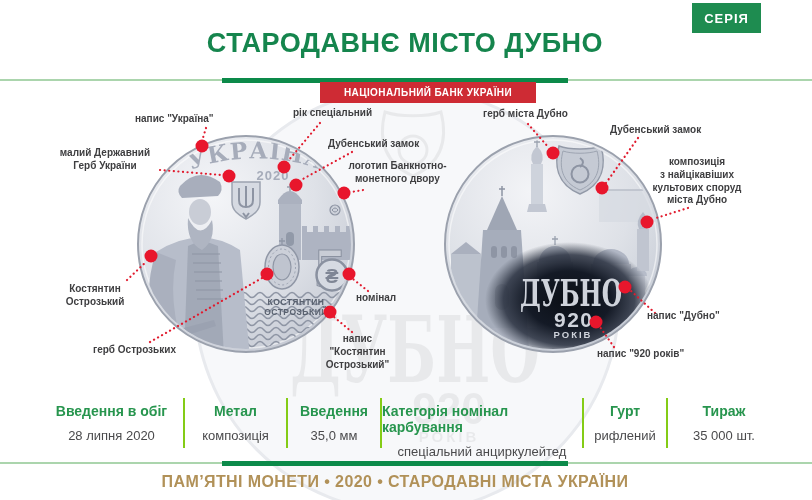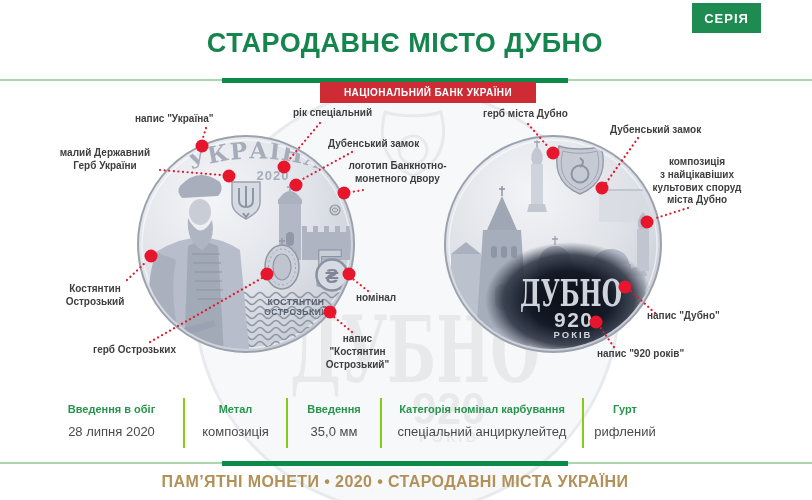--- a/index.html
+++ b/index.html
@@ -39,21 +39,21 @@
     line-height:1.28;white-space:pre-line;
   }
   .lbl.c{text-align:center;}
   
   .specs{
     position:absolute;left:40px;top:398px;width:740px;height:50px;z-index:5;
     display:flex;align-items:stretch;
   }
   .spec-col{display:flex;flex-direction:column;align-items:center;justify-content:flex-start;padding-top:5px;box-sizing:border-box;}
   .spec-col + .spec-col{border-left:2px solid #84cc16;}
-  .spec-header{font-size:11px;font-weight:bold;color:#27954e;}
+  .spec-header{font-size:14px;font-weight:bold;color:#27954e;}
   .spec-value{font-size:13px;color:#4a4a4c;margin-top:9px;}
   .w1{width:143px;} .w2{width:103px;} .w3{width:94px;} .w4{width:202px;} .w5{width:84px;} .w6{width:114px;}
   
   .footer{
     position:absolute;left:0;top:473px;width:790px;z-index:5;text-align:center;
     font-size:16px;font-weight:bold;color:#b19158;letter-spacing:.4px;
   }
 </style>
 </head>
 <body>
@@ -302,20 +302,24 @@
       <div class="spec-value">35,0 мм</div>
     </div>
     <div class="spec-col w4">
       <div class="spec-header">Категорія номінал карбування</div>
       <div class="spec-value">спеціальний анциркулейтед</div>
     </div>
     <div class="spec-col w5">
       <div class="spec-header">Гурт</div>
       <div class="spec-value">рифлений</div>
     </div>
+    <div class="spec-col w6">
+      <div class="spec-header">Тираж</div>
+      <div class="spec-value">35 000 шт.</div>
+    </div>
   </div>
 
   <div class="rule rule-bottom">
       <div class="rule-dark"></div>
     </div>
   <div class="footer">ПАМ’ЯТНІ МОНЕТИ • 2020 • СТАРОДАВНІ МІСТА УКРАЇНИ</div>
 
 </div>
 
 </body></html>

